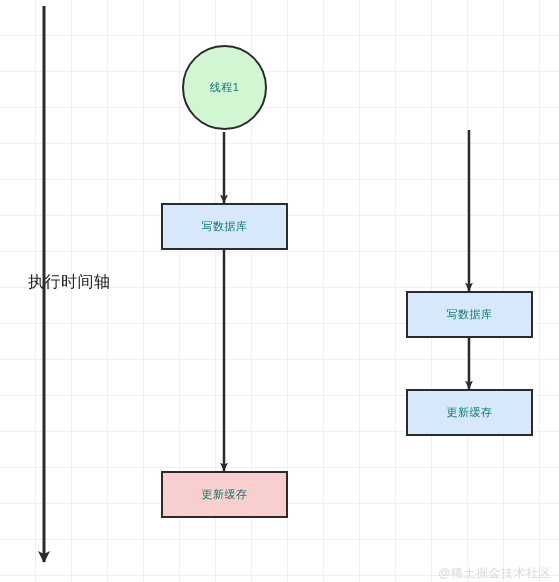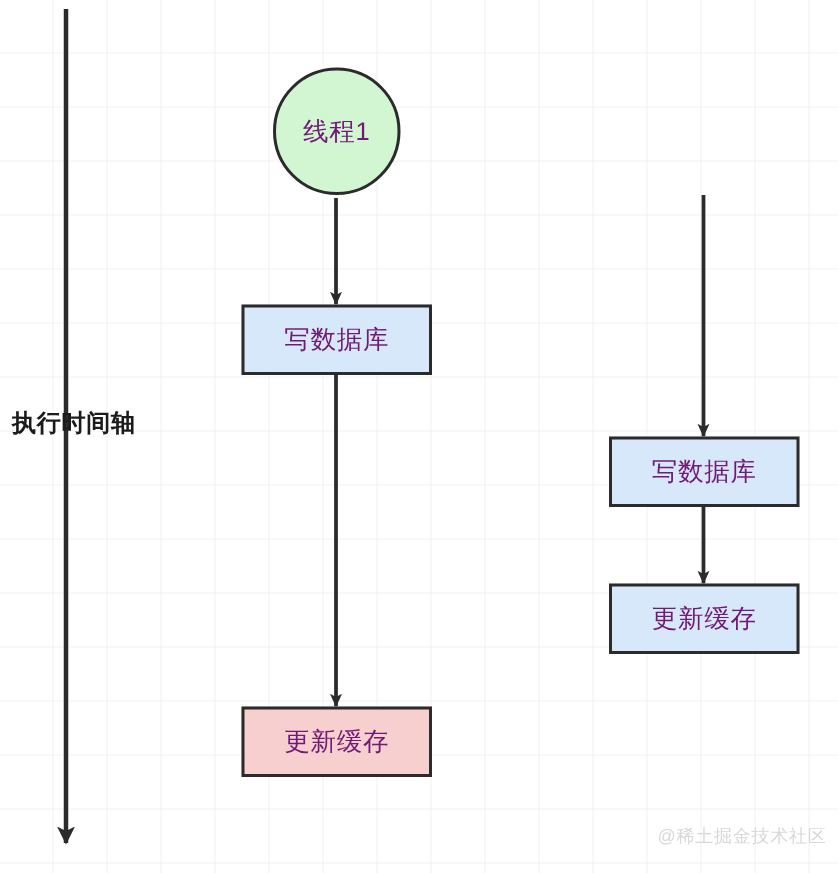--- a/index.html
+++ b/index.html
@@ -26,49 +26,50 @@
     top: 0;
     width: 559px;
     height: 582px;
   }
   .node {
     position: absolute;
     box-sizing: border-box;
     display: flex;
     align-items: center;
     justify-content: center;
-    font-size: 17px;
-    color: #701a75;
+    font-size: 11px;
+    color: #0f766e;
     letter-spacing: 0.5px;
   }
   .circle-node {
     border-radius: 50%;
     background: #d2f5d2;
     border: 2px solid #2b2b2b;
   }
   .box-blue {
     background: #d7e8fb;
     border: 2px solid #2b2b2b;
   }
   .box-pink {
     background: #f8cfcf;
     border: 2px solid #2b2b2b;
   }
   .timeline-label {
     position: absolute;
     font-size: 16px;
-    font-weight: bold;
+    font-weight: normal;
     color: #1b1b1b;
     white-space: nowrap;
     letter-spacing: 0.5px;
+    margin-left: 20px;
   }
   .watermark {
     position: absolute;
     right: 8px;
-    bottom: 16px;
+    bottom: 0;
     font-size: 12px;
     color: #d8d8d8;
     white-space: nowrap;
     letter-spacing: 0.5px;
   }
 </style>
 </head>
 <body>
 
 <div id="canvas">

